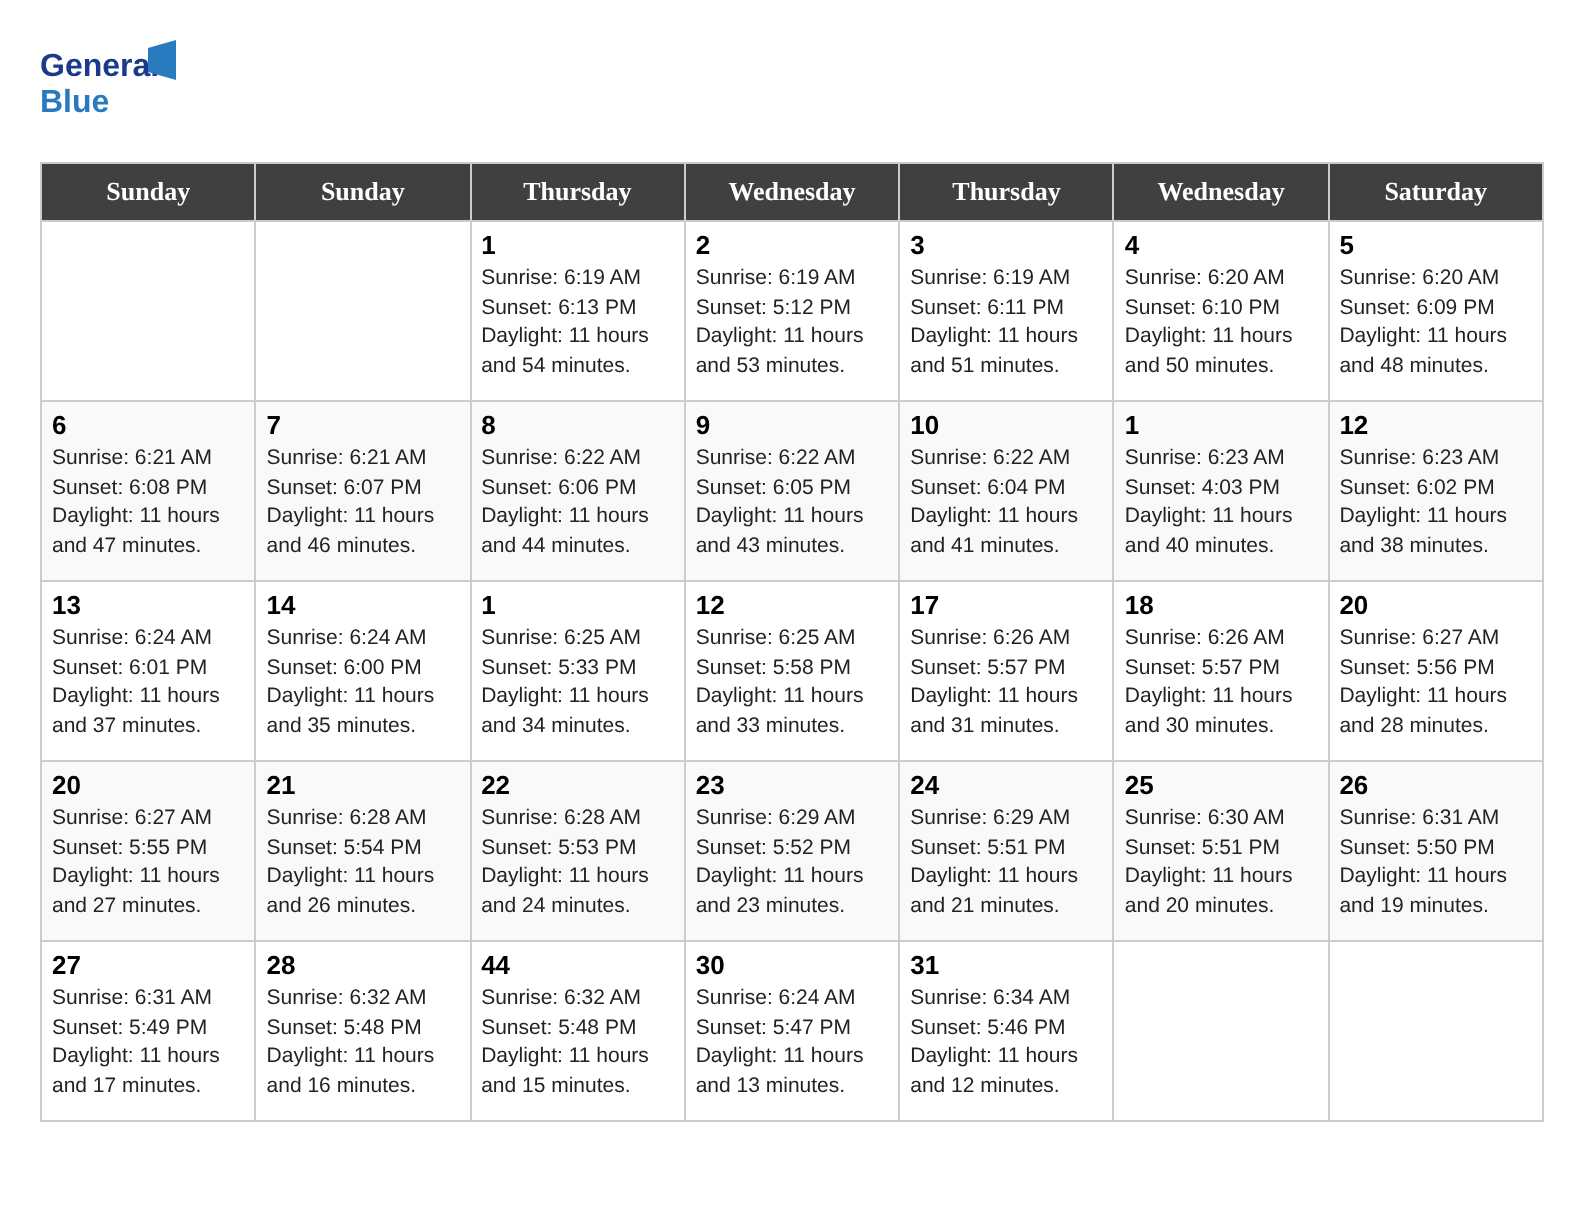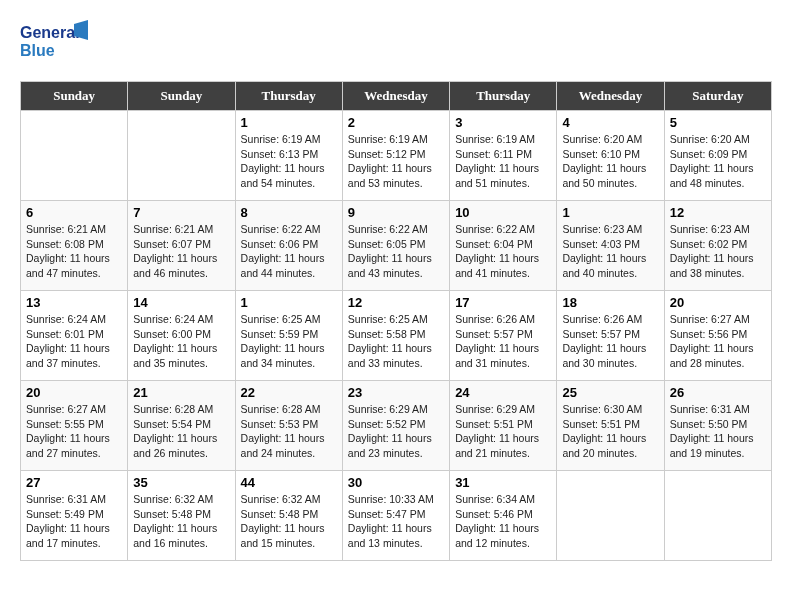--- a/index.html
+++ b/index.html
@@ -192,21 +192,21 @@
         </td>
         <td>
           <div class="day-num">14</div>
           <div class="day-info">Sunrise: 6:24 AM
 Sunset: 6:00 PM
 Daylight: 11 hours and 35 minutes.</div>
         </td>
         <td>
           <div class="day-num">1</div>
           <div class="day-info">Sunrise: 6:25 AM
-Sunset: 5:59 PM
+Sunset: 5:33 PM
 Daylight: 11 hours and 34 minutes.</div>
         </td>
         <td>
           <div class="day-num">12</div>
           <div class="day-info">Sunrise: 6:25 AM
 Sunset: 5:58 PM
 Daylight: 11 hours and 33 minutes.</div>
         </td>
         <td>
           <div class="day-num">17</div>
@@ -272,34 +272,34 @@
         </td>
       </tr>
       <tr>
         <td>
           <div class="day-num">27</div>
           <div class="day-info">Sunrise: 6:31 AM
 Sunset: 5:49 PM
 Daylight: 11 hours and 17 minutes.</div>
         </td>
         <td>
-          <div class="day-num">35</div>
+          <div class="day-num">28</div>
           <div class="day-info">Sunrise: 6:32 AM
 Sunset: 5:48 PM
 Daylight: 11 hours and 16 minutes.</div>
         </td>
         <td>
           <div class="day-num">44</div>
           <div class="day-info">Sunrise: 6:32 AM
 Sunset: 5:48 PM
 Daylight: 11 hours and 15 minutes.</div>
         </td>
         <td>
           <div class="day-num">30</div>
-          <div class="day-info">Sunrise: 10:33 AM
+          <div class="day-info">Sunrise: 6:24 AM
 Sunset: 5:47 PM
 Daylight: 11 hours and 13 minutes.</div>
         </td>
         <td>
           <div class="day-num">31</div>
           <div class="day-info">Sunrise: 6:34 AM
 Sunset: 5:46 PM
 Daylight: 11 hours and 12 minutes.</div>
         </td>
         <td class="empty"></td>

